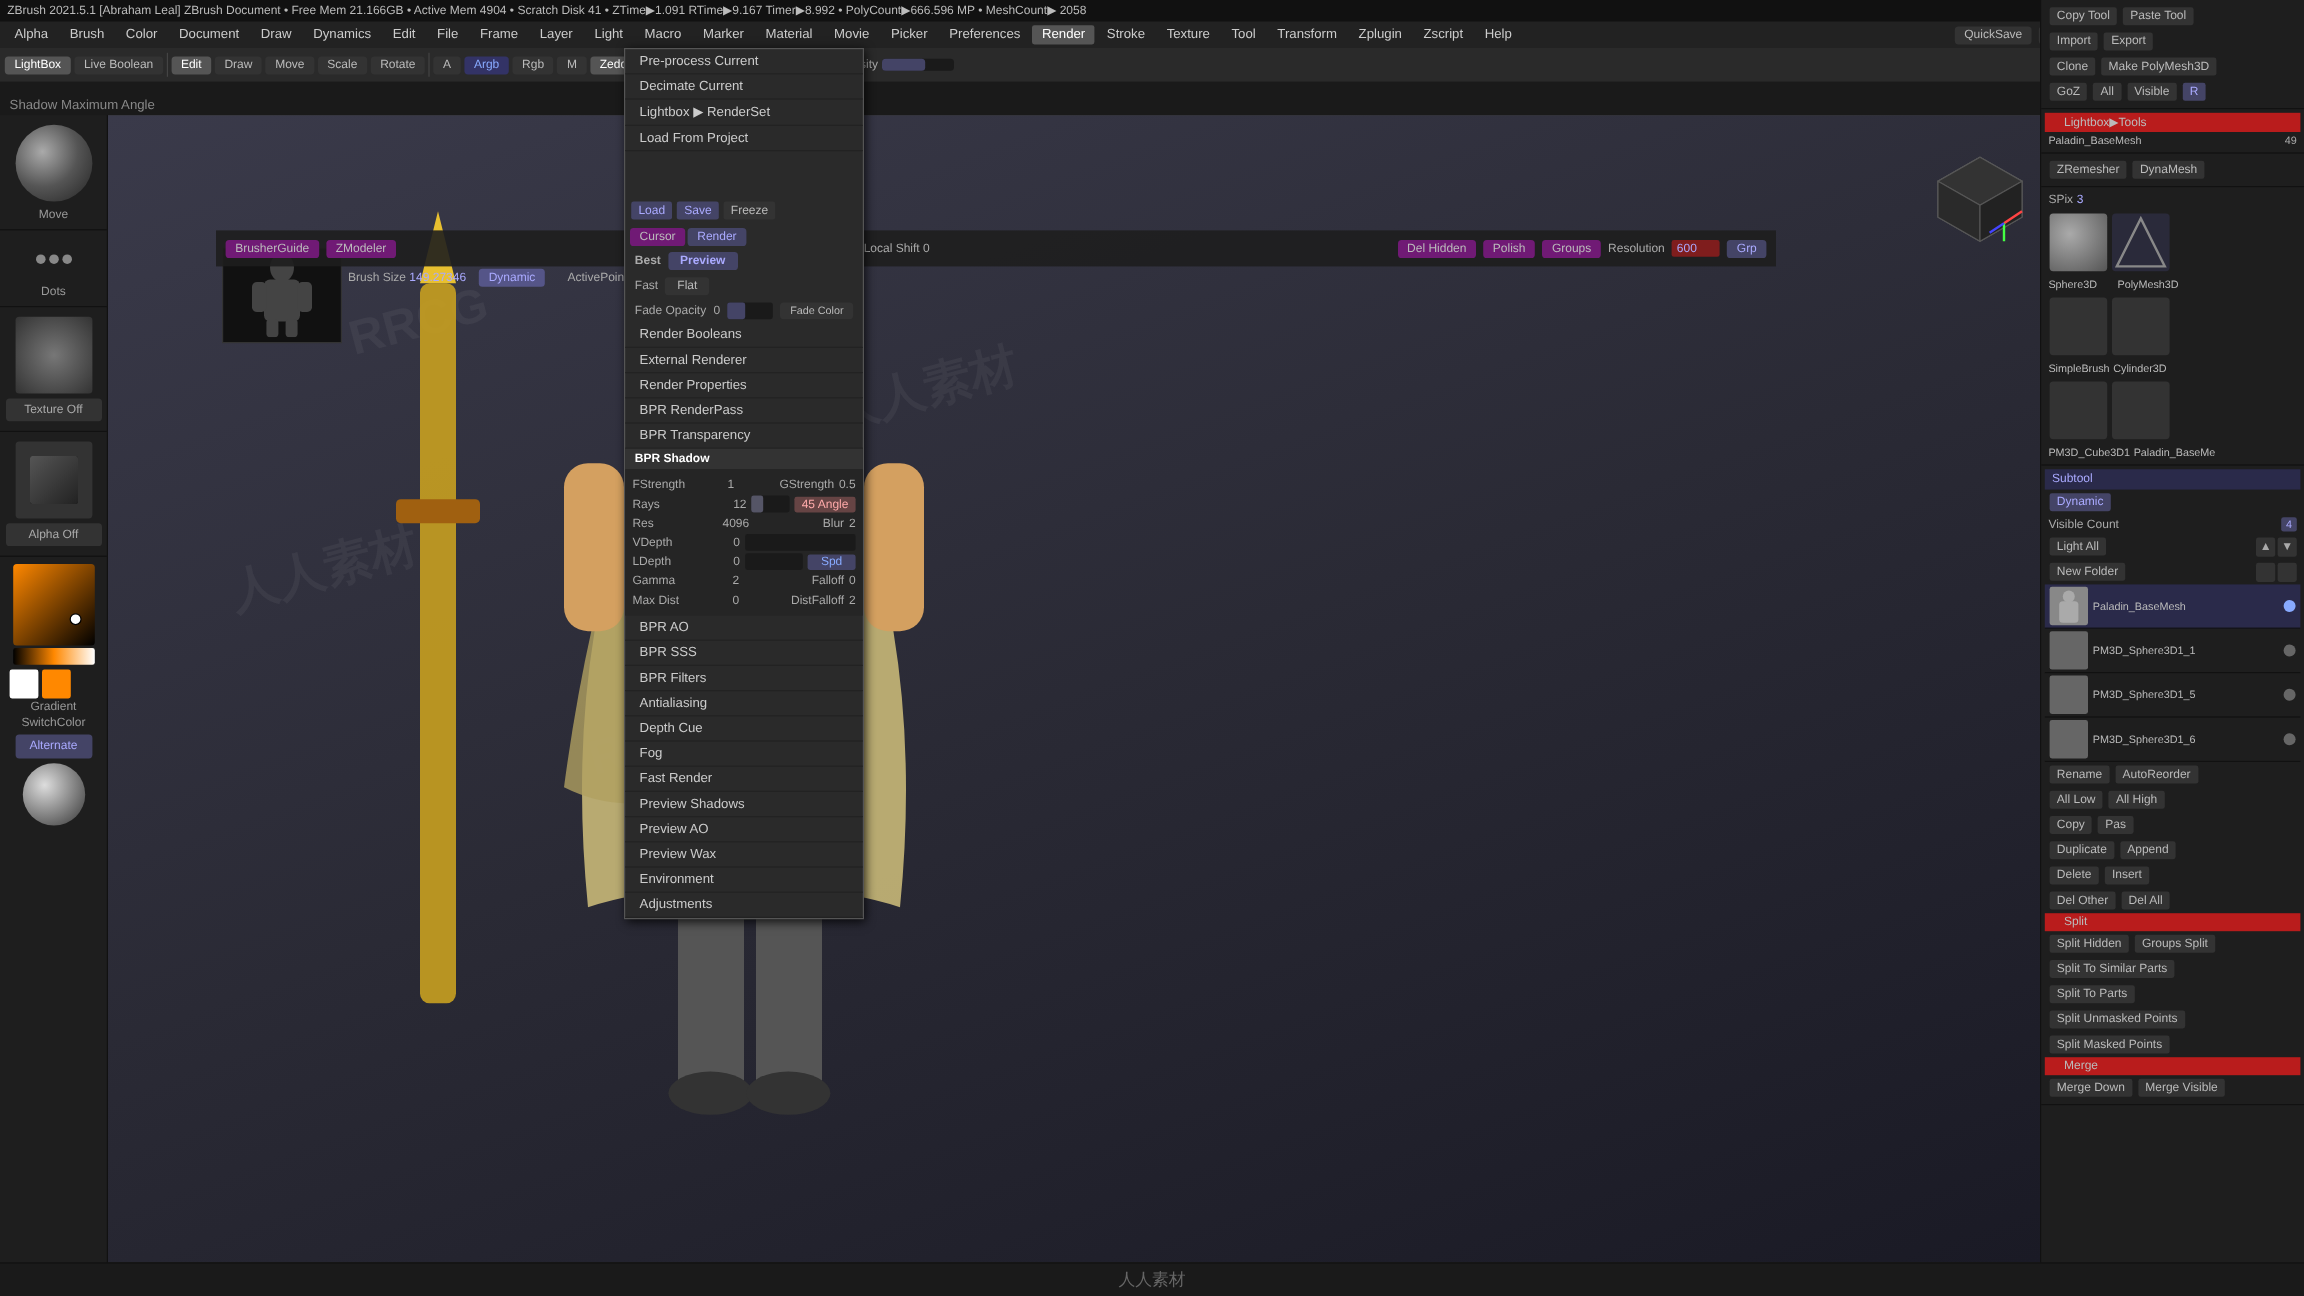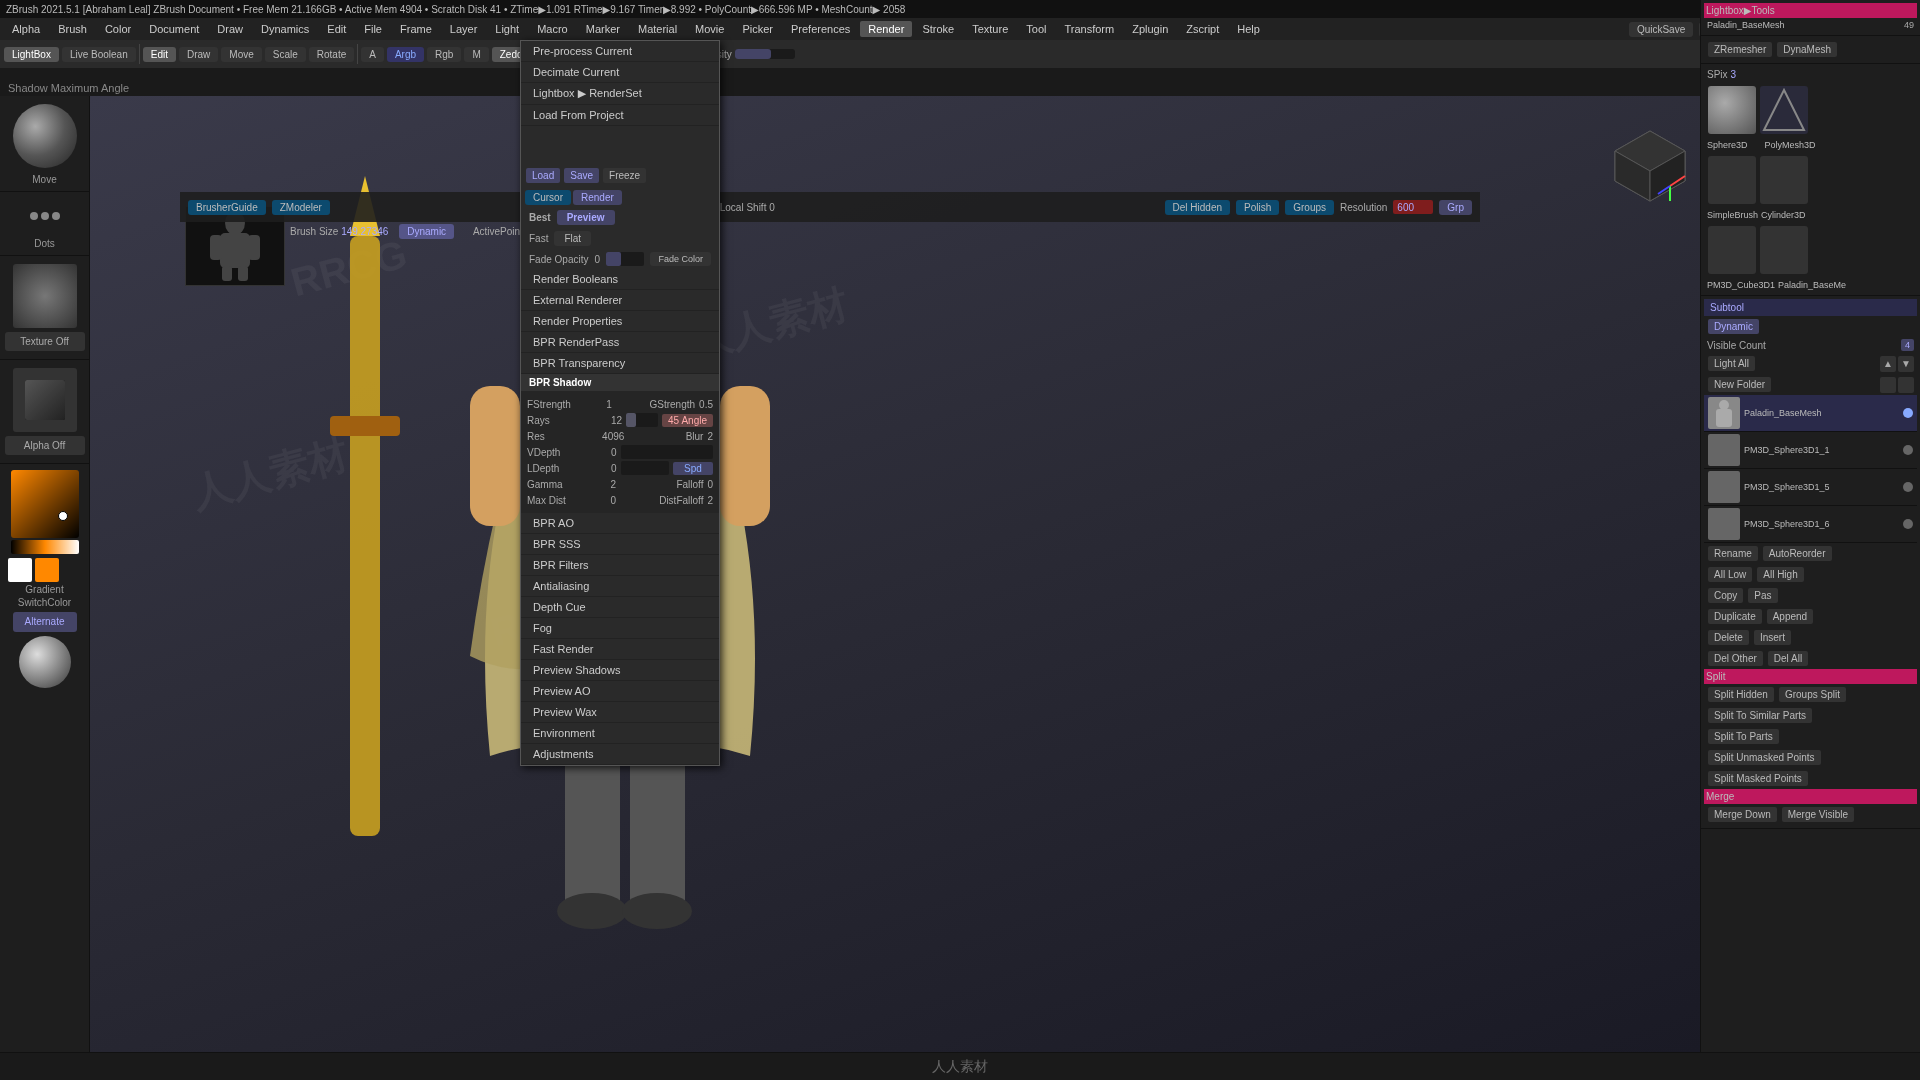--- a/index.html
+++ b/index.html
@@ -189,22 +189,22 @@
       border-left: 1px solid #111;
       overflow-y: auto;
     }
 
     .right-section {
       border-bottom: 1px solid #111;
       padding: 3px;
     }
 
     .right-section-header {
-      background: #be185d;
-      padding: 2px 2px;
+      background: #b91c1c;
+      padding: 2px 16px;
       font-size: 10px;
       color: #bbb;
       cursor: pointer;
     }
 
     .right-btn {
       display: inline-block;
       padding: 2px 6px;
       font-size: 10px;
       background: #333;
@@ -338,21 +338,21 @@
       display: flex;
       align-items: center;
       padding: 0 8px;
       gap: 6px;
       z-index: 10;
     }
 
     .vp-btn {
       padding: 2px 8px;
       font-size: 10px;
-      background: #0c4a6e;
+      background: #701a75;
       color: #bbb;
       border-radius: 3px;
       cursor: pointer;
     }
     .vp-btn.active { background: #446; color: #aaf; }
 
     
     #shadow-tooltip {
       position: absolute;
       top: 78px;
@@ -762,20 +762,40 @@
   <div class="render-menu-item">Fast Render</div>
   <div class="render-menu-item">Preview Shadows</div>
   <div class="render-menu-item">Preview AO</div>
   <div class="render-menu-item">Preview Wax</div>
   <div class="render-menu-item">Environment</div>
   <div class="render-menu-item">Adjustments</div>
 </div>
 
 <div id="right-panel">
 
+  <div class="right-section">
+    <div class="right-row">
+      <div class="right-btn">Copy Tool</div>
+      <div class="right-btn">Paste Tool</div>
+    </div>
+    <div class="right-row">
+      <div class="right-btn">Import</div>
+      <div class="right-btn">Export</div>
+    </div>
+    <div class="right-row">
+      <div class="right-btn">Clone</div>
+      <div class="right-btn">Make PolyMesh3D</div>
+    </div>
+    <div class="right-row">
+      <div class="right-btn">GoZ</div>
+      <div class="right-btn">All</div>
+      <div class="right-btn">Visible</div>
+      <div class="right-btn active">R</div>
+    </div>
+  </div>
 
   <div class="right-section">
     <div class="right-section-header">Lightbox▶Tools</div>
     <div class="right-row" style="justify-content:space-between;">
       <span style="font-size:9px;color:#bbb;">Paladin_BaseMesh</span>
       <span style="font-size:9px;color:#aaa;">49</span>
     </div>
   </div>
 
   <div class="right-section">

